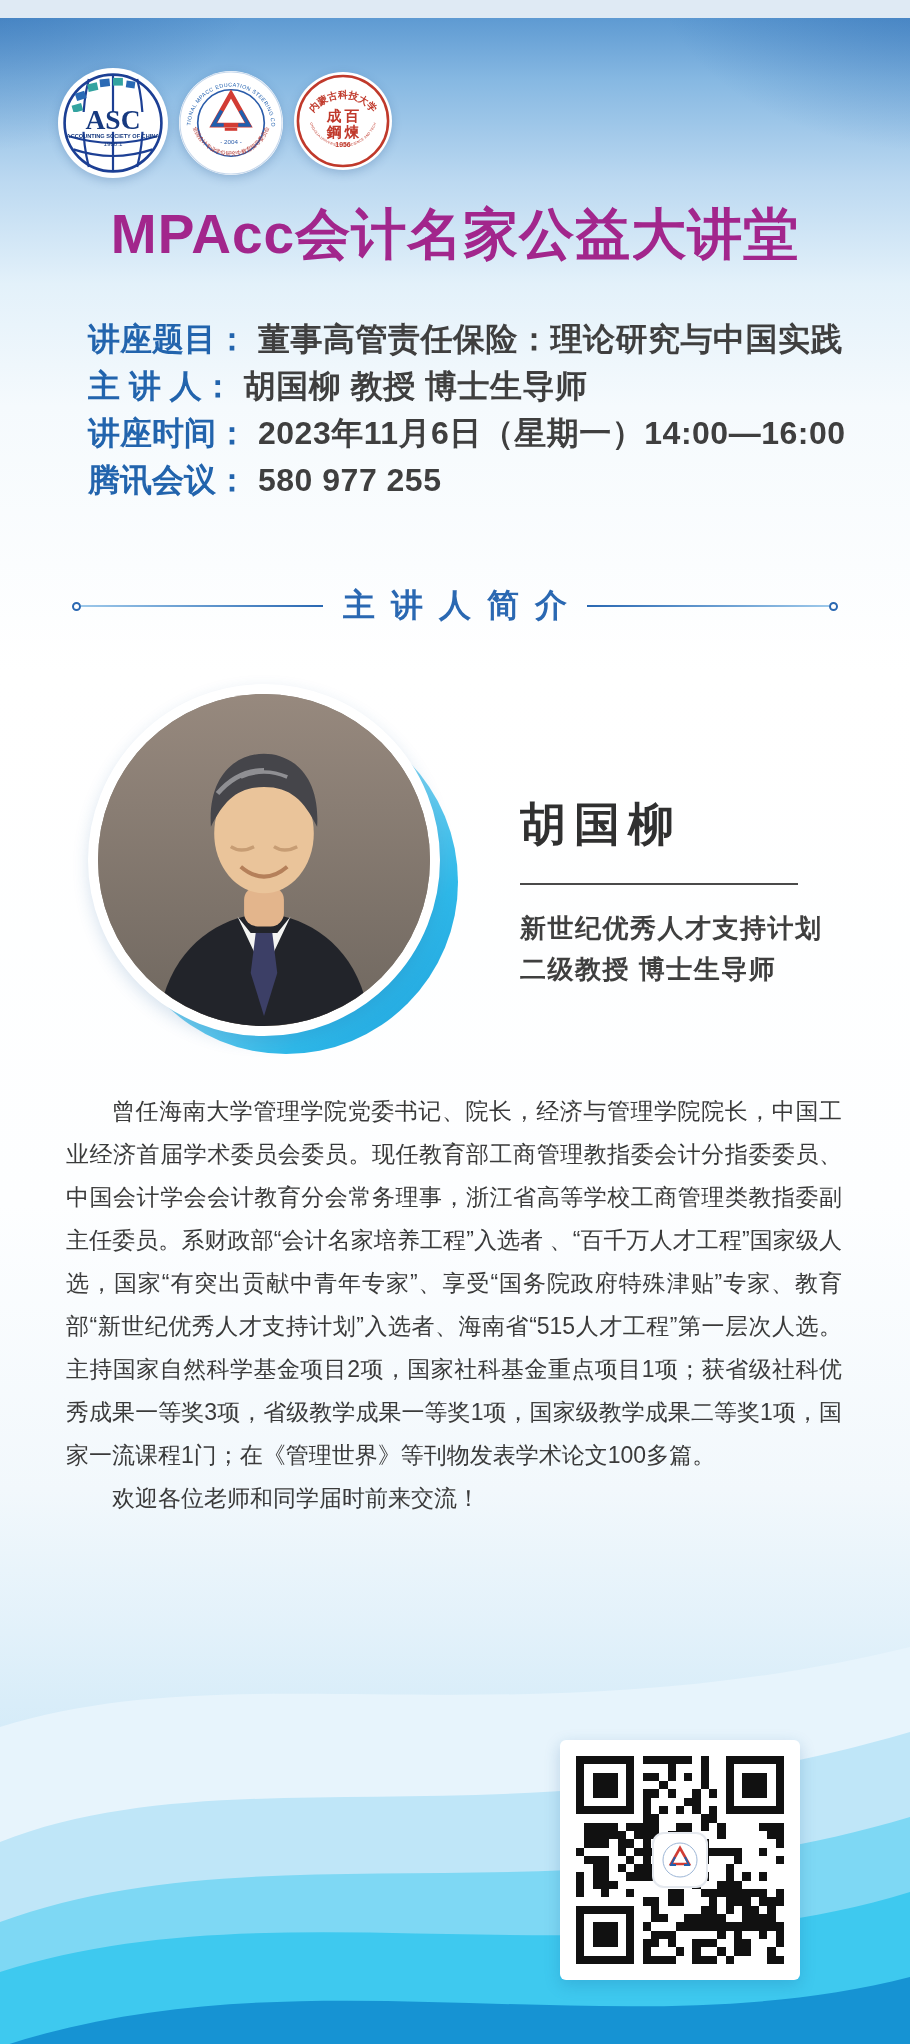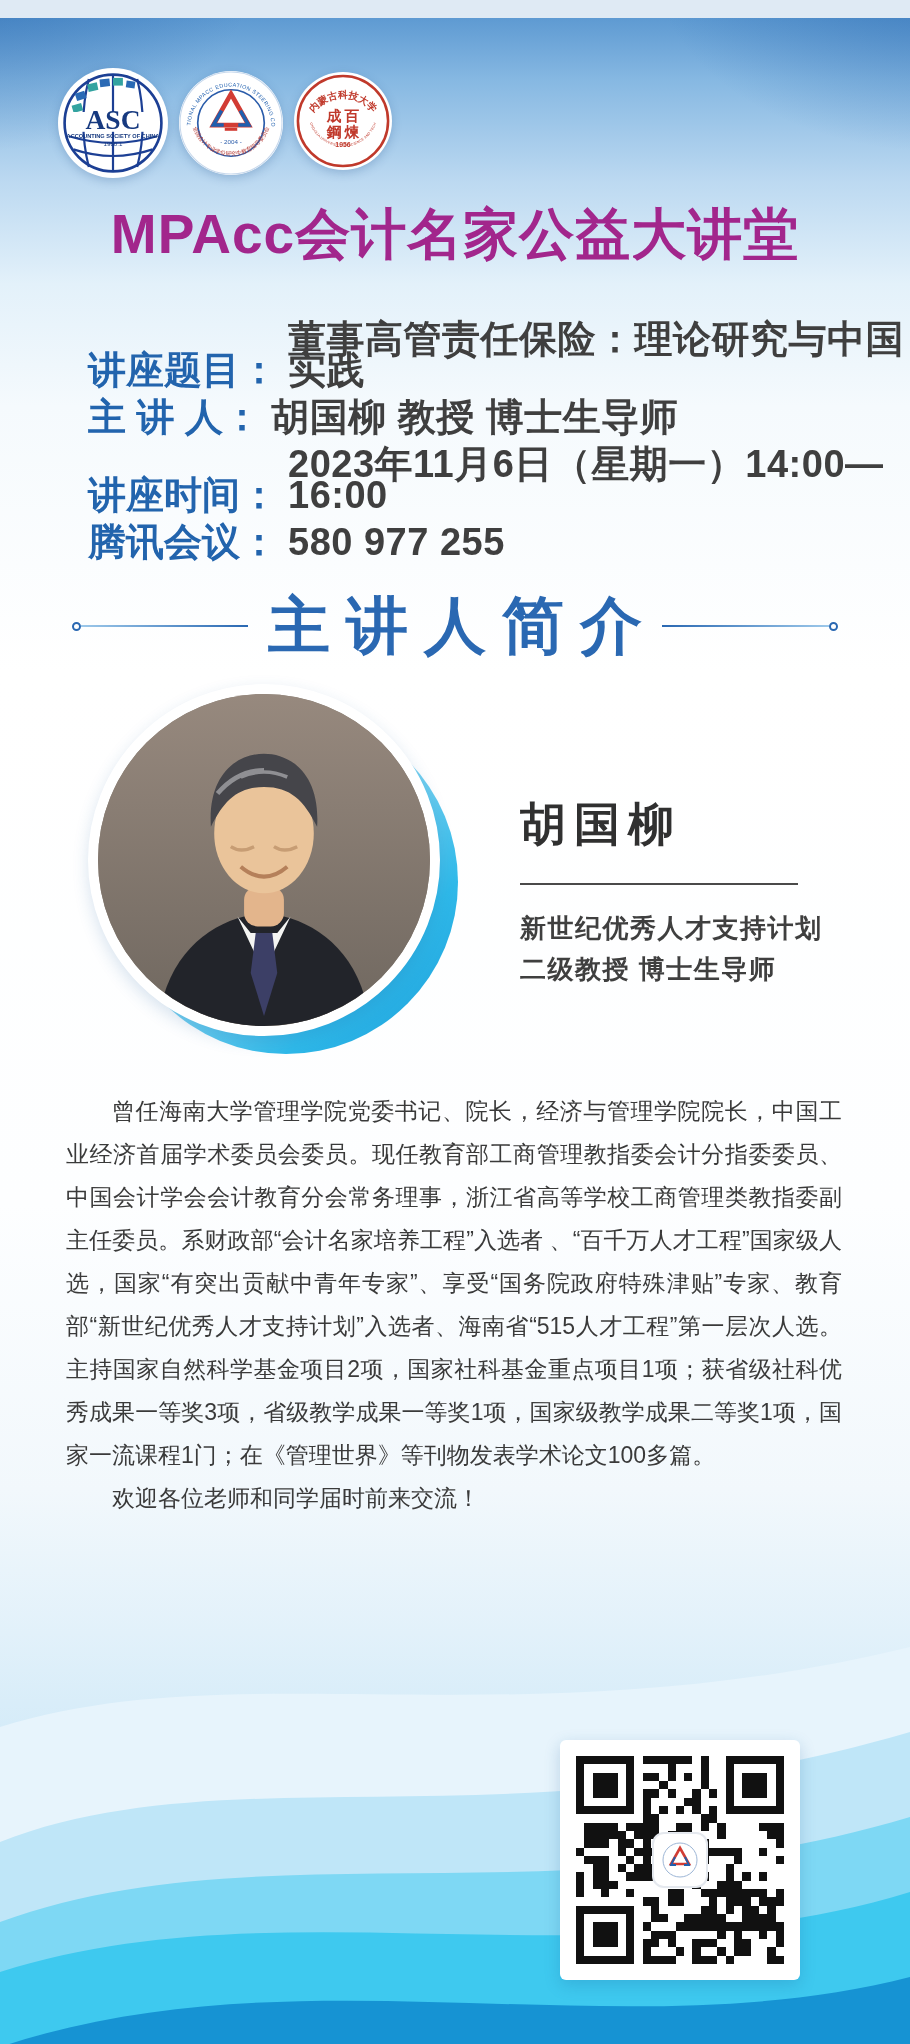--- a/index.html
+++ b/index.html
@@ -16,30 +16,30 @@
   .logos{position:absolute;top:50px;left:58px;display:flex;align-items:flex-start;gap:11px;z-index:3;}
   .logo{border-radius:50%;background:#fff;box-shadow:0 3px 10px rgba(30,80,140,.25);}
   .logo svg{display:block;}
   
   .main-title{
     position:absolute;top:180px;left:0;width:100%;text-align:center;
     font-size:55px;font-weight:900;letter-spacing:1px;color:#a2268c;z-index:3;
   }
   
   .info{position:absolute;top:306px;left:88px;display:flex;flex-direction:column;gap:16px;z-index:3;}
-  .info-row{display:flex;align-items:flex-end;font-size:38px;line-height:31px;}
+  .info-row{display:flex;align-items:center;font-size:32px;line-height:31px;}
   .info-label{color:#2264ad;font-weight:700;white-space:pre;margin-right:10px;}
   .info-value{color:#3f3f3f;font-weight:700;letter-spacing:.5px;}
   
   .section-head{position:absolute;top:566px;left:50%;transform:translateX(-50%);
     width:766px;display:flex;align-items:center;z-index:3;}
   .sh-dot{width:9px;height:9px;border:2px solid #2a68b2;border-radius:50%;background:#fff;flex:none;}
   .sh-line{flex:1;height:2px;background:linear-gradient(90deg,#9cc8ea,#2a68b2);}
   .sh-line.rev{background:linear-gradient(90deg,#2a68b2,#9cc8ea);}
-  .section-title{font-size:62px;font-weight:800;color:#2a68b2;letter-spacing:16px;margin:0 4px 0 20px;white-space:nowrap;}
+  .section-title{font-size:32px;font-weight:800;color:#2a68b2;letter-spacing:16px;margin:0 4px 0 20px;white-space:nowrap;}
   
   .photo-wrap{position:absolute;left:88px;top:666px;width:352px;height:352px;z-index:3;}
   .photo-wrap::before{content:"";position:absolute;left:26px;top:26px;right:-18px;bottom:-18px;
     border-radius:50%;background:linear-gradient(135deg,#e8f6fd 15%,#8fd9f3 45%,#2fb9e9 75%,#1b9bd8);}
   .photo{position:absolute;inset:0;border-radius:50%;border:10px solid #fff;overflow:hidden;
     background:#8b8177;box-shadow:0 6px 16px rgba(40,100,160,.18);}
   .photo svg{display:block;width:100%;height:100%;}
   .speaker-info{position:absolute;left:520px;top:776px;z-index:3;}
   .speaker-name{font-size:46px;font-weight:800;color:#303030;letter-spacing:8px;}
   .speaker-divider{width:278px;height:2px;background:#4a4a4a;margin:27px 0 23px;}

